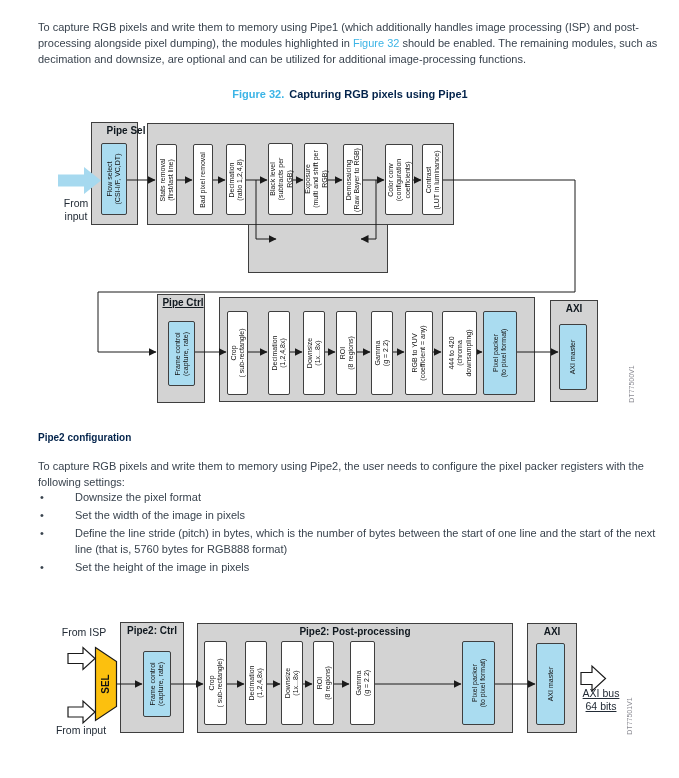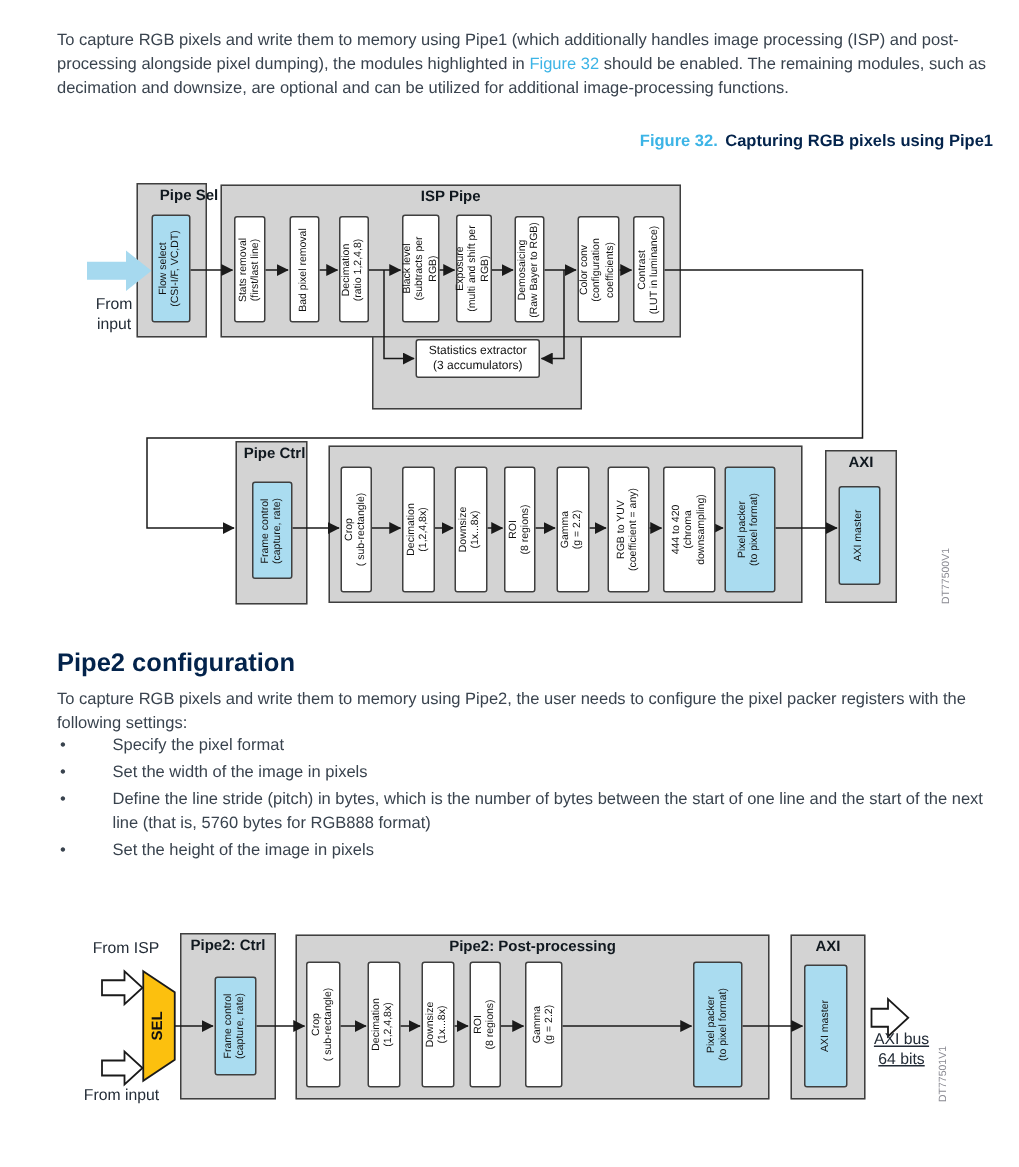--- a/index.html
+++ b/index.html
@@ -1,25 +1,25 @@
 <!DOCTYPE html>
 <html><head>
 <meta charset="utf-8">
 <style>
   html,body { margin:0; padding:0; background:#ffffff; }
   .page { position:relative; width:679px; height:778px; background:#ffffff; overflow:hidden;
           font-family:"Liberation Sans", sans-serif; }
 
   .para { position:absolute; font-size:11px; line-height:16px; color:#39434e; }
   .link { color:#3cb4e6; cursor:pointer; }
-  .caption { position:absolute; left:38px; width:624px; text-align:right;
+  .caption { position:absolute; left:38px; width:624px; text-align:center;
              font-size:11px; font-weight:bold; }
   .cap-label { color:#3cb4e6; margin-right:5px; }
   .cap-title { color:#03234b; }
-  .h2 { position:absolute; font-size:17px; font-weight:bold; color:#03234b; }
+  .h2 { position:absolute; font-size:10px; font-weight:bold; color:#03234b; }
 
   .bullets { position:absolute; left:40px; top:489px; width:622px;
              font-size:11px; line-height:16px; color:#39434e; }
   .bullet-item { display:flex; margin-bottom:2px; }
   .bullet-marker { width:35px; flex:none; }
   .bullet-text { flex:1; }
 
   .grp { position:absolute; background:#d3d3d3; border:1px solid #3f3f3f;
          z-index:1; box-sizing:border-box; }
   .grp-title { position:absolute; z-index:4; font-size:10px; font-weight:600;
@@ -51,22 +51,21 @@
   </div>
 
   <div class="grp" style="left:91px; top:122px; width:47px; height:103px;"></div>
   <div class="grp" style="left:147px; top:123px; width:307px; height:102px;"></div>
   <div class="grp" style="left:248px; top:224px; width:140px; height:49px;"></div>
   <div class="grp" style="left:157px; top:294px; width:48px; height:109px;"></div>
   <div class="grp" style="left:219px; top:297px; width:316px; height:105px;"></div>
   <div class="grp" style="left:550px; top:300px; width:48px; height:102px;"></div>
 
   <div class="grp-title" style="left:91px; top:125px; width:70px;">Pipe Sel</div>
-  <div class="grp-title" style="left:147px; top:126px; width:307px;">ISP Pipe</div>
-  <div class="grp-title" style="left:157px; top:297px; width:52px;">Pipe Ctrl</div>
+  <div class="grp-title" style="left:157px; top:297px; width:52px;text-decoration:underline;">Pipe Ctrl</div>
   <div class="grp-title" style="left:550px; top:303px; width:48px;">AXI</div>
 
   <div class="lbl" style="left:48px; top:197px; width:56px;text-align:center;">From
 input</div>
 
   <div class="node blue" style="left:101px; top:143px; width:26px; height:72px;">
       <span class="vtext">Flow select
 (CSI-I/F, VC,DT)</span>
     </div>
   <div class="node" style="left:156px; top:144px; width:21px; height:71px;">
@@ -96,24 +95,20 @@
     </div>
   <div class="node" style="left:385px; top:144px; width:28px; height:71px;">
       <span class="vtext">Color conv
 (configuration
 coefficients)</span>
     </div>
   <div class="node" style="left:422px; top:144px; width:21px; height:71px;">
       <span class="vtext">Contrast
 (LUT in luminance)</span>
     </div>
-  <div class="node" style="left:277px; top:226px; width:83px; height:26px;">
-      <span class="htext">Statistics extractor
-(3 accumulators)</span>
-    </div>
 
   <div class="node blue" style="left:168px; top:321px; width:27px; height:65px;">
       <span class="vtext">Frame control
 (capture, rate)</span>
     </div>
   <div class="node" style="left:227px; top:311px; width:21px; height:84px;">
       <span class="vtext">Crop
 ( sub-rectangle)</span>
     </div>
   <div class="node" style="left:268px; top:311px; width:22px; height:84px;">
@@ -152,21 +147,21 @@
   <div class="vwrap" style="left:624px; top:358px; width:16px; height:52px;">
       <span class="vtext">DT77500V1</span>
     </div>
 
   <div class="h2" style="left:38px; top:432px;">Pipe2 configuration</div>
   <p class="para" style="left:38px; top:447px; width:626px;">To capture RGB pixels and write them to memory using Pipe2, the user needs to configure the pixel packer registers with the following settings:</p>
 
   <div class="bullets">
     <div class="bullet-item">
       <span class="bullet-marker">•</span>
-      <span class="bullet-text">Specify the pixel format</span>
+      <span class="bullet-text">Downsize the pixel format</span>
     </div>
     <div class="bullet-item">
       <span class="bullet-marker">•</span>
       <span class="bullet-text">Set the width of the image in pixels</span>
     </div>
     <div class="bullet-item">
       <span class="bullet-marker">•</span>
       <span class="bullet-text">Define the line stride (pitch) in bytes, which is the number of bytes between the start of one line and the start of the next line (that is, 5760 bytes for RGB888 format)</span>
     </div>
     <div class="bullet-item">

